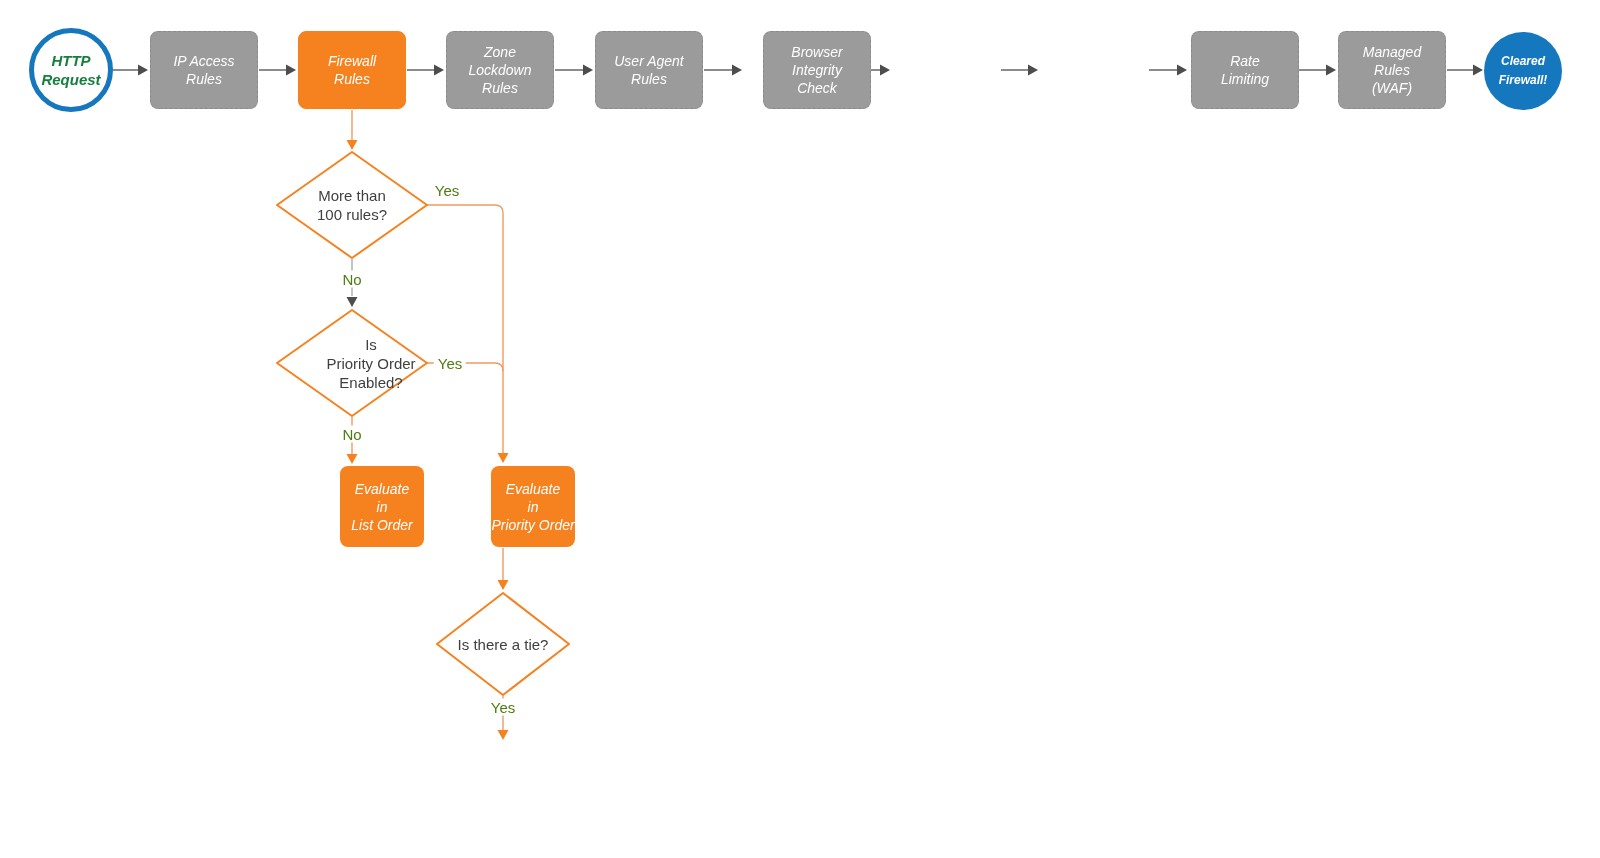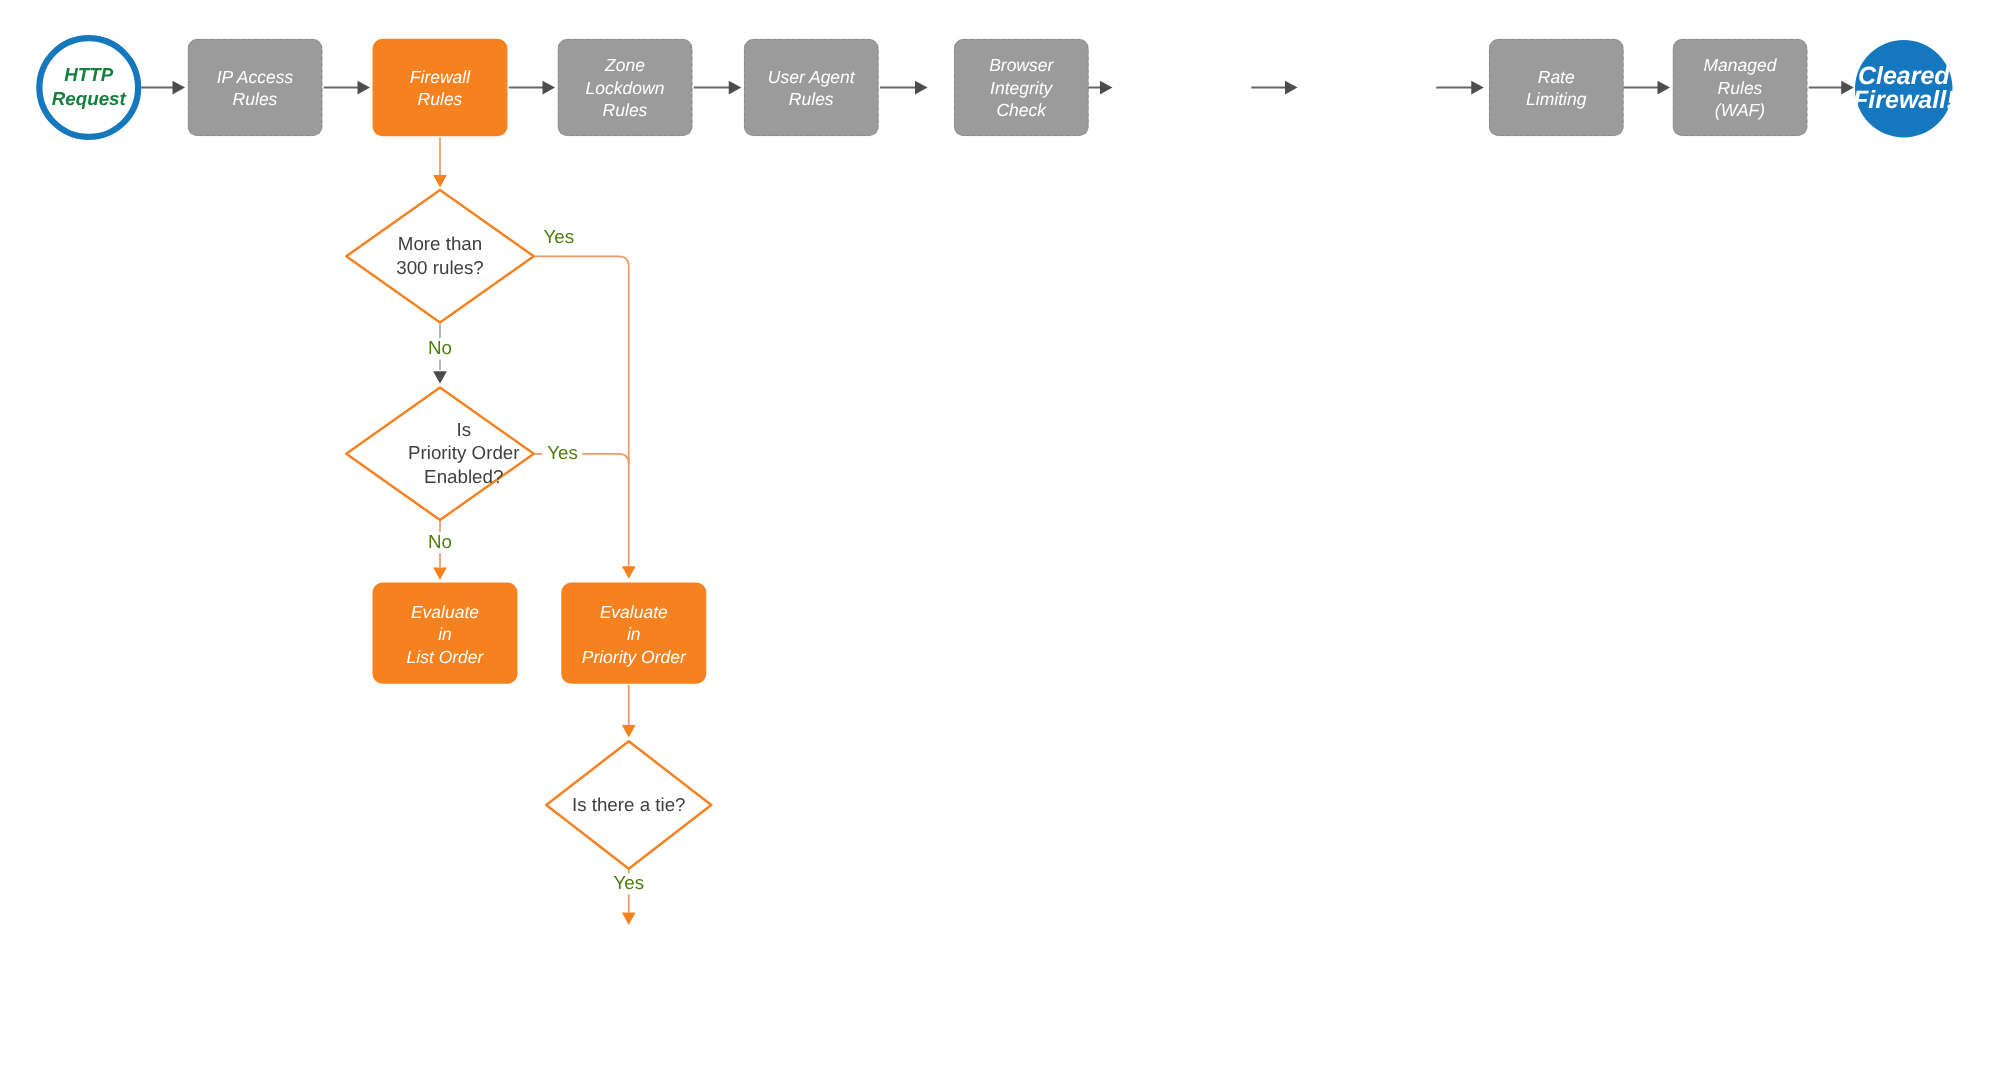--- a/index.html
+++ b/index.html
@@ -18,30 +18,30 @@
   .circle-node{
     position:absolute;border-radius:50%;display:flex;align-items:center;justify-content:center;
     text-align:center;font-style:italic;font-weight:bold;white-space:pre-line;box-sizing:border-box;
   }
   .start{
     left:29px;top:28px;width:84px;height:84px;background:#ffffff;
     border:5px solid #1577BD;color:#15803d;font-size:15px;line-height:19px;
   }
   .end{
     left:1484px;top:32px;width:78px;height:78px;background:#1577BD;
-    color:#ffffff;font-size:20px;line-height:19px;
+    color:#ffffff;font-size:12px;line-height:19px;
   }
   .dlabel{
     position:absolute;transform:translate(-50%,-50%);text-align:center;
     color:#3F3F3F;font-size:15px;line-height:19px;white-space:pre-line;
   }
   .action{
-    position:absolute;width:116px;height:81px;border-radius:8px;background:#F6821F;
+    position:absolute;width:84px;height:81px;border-radius:8px;background:#F6821F;
     display:flex;align-items:center;justify-content:center;text-align:center;
-    color:#ffffff;font-style:italic;font-size:14px;line-height:18px;white-space:pre-line;
+    color:#ffffff;font-style:italic;font-size:14px;line-height:18px;white-space:pre-line;margin-left:42px;
   }
   .edge-label{
     position:absolute;transform:translate(-50%,-50%);background:#ffffff;padding:0 4px;
     color:#4d7c0f;font-size:15px;
   }
 </style>
 </head>
 <body>
 
 <div id="canvas">
@@ -116,21 +116,21 @@
   <div class="pnode" style="left:763px">Browser
 Integrity
 Check</div>
   <div class="pnode" style="left:1191px">Rate
 Limiting</div>
   <div class="pnode" style="left:1338px">Managed
 Rules
 (WAF)</div>
 
   <div class="dlabel" style="left:352px;top:205px">More than
-300 rules?</div>
+100 rules?</div>
   <div class="dlabel" style="left:371px;top:363px">Is
 Priority Order
 Enabled?</div>
   <div class="dlabel" style="left:503px;top:644px">Is there a tie?</div>
 
   <div class="action" style="left:298px;top:466px">Evaluate
 in
 List Order</div>
   <div class="action" style="left:449px;top:466px">Evaluate
 in

